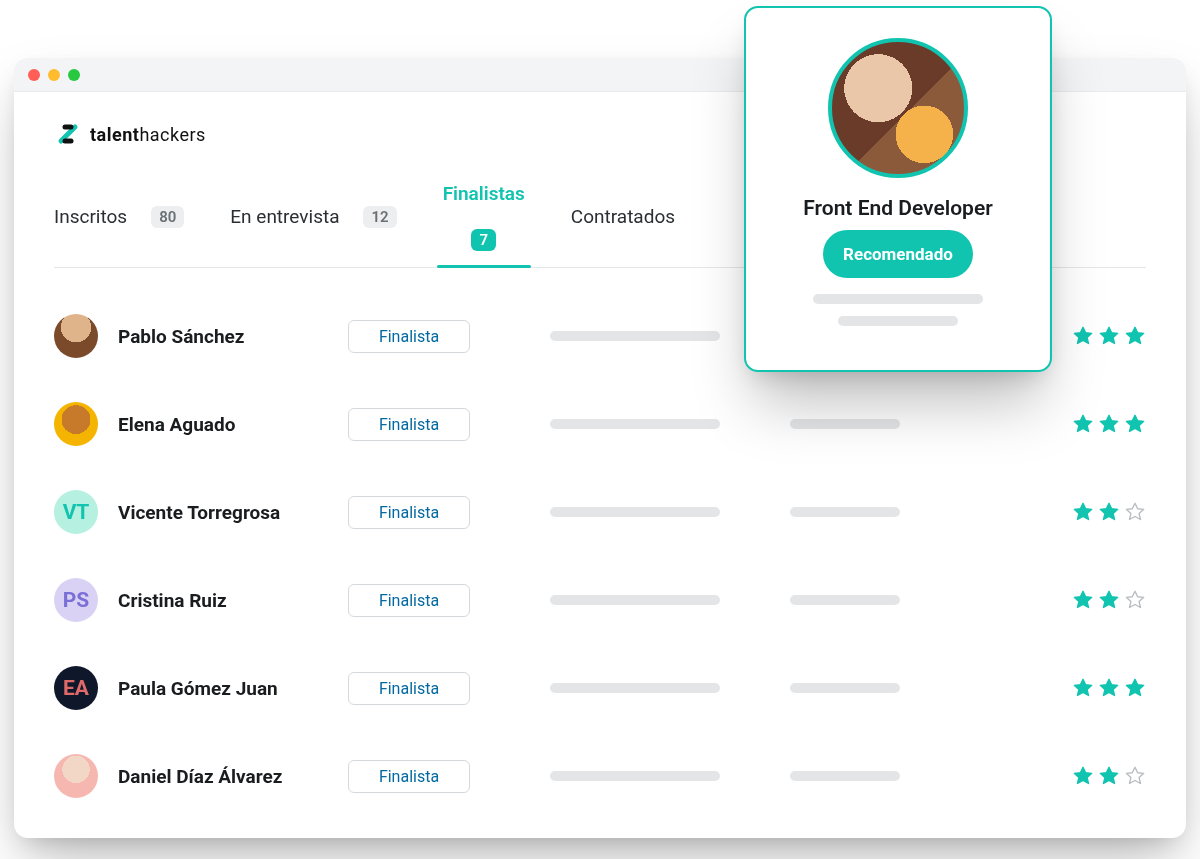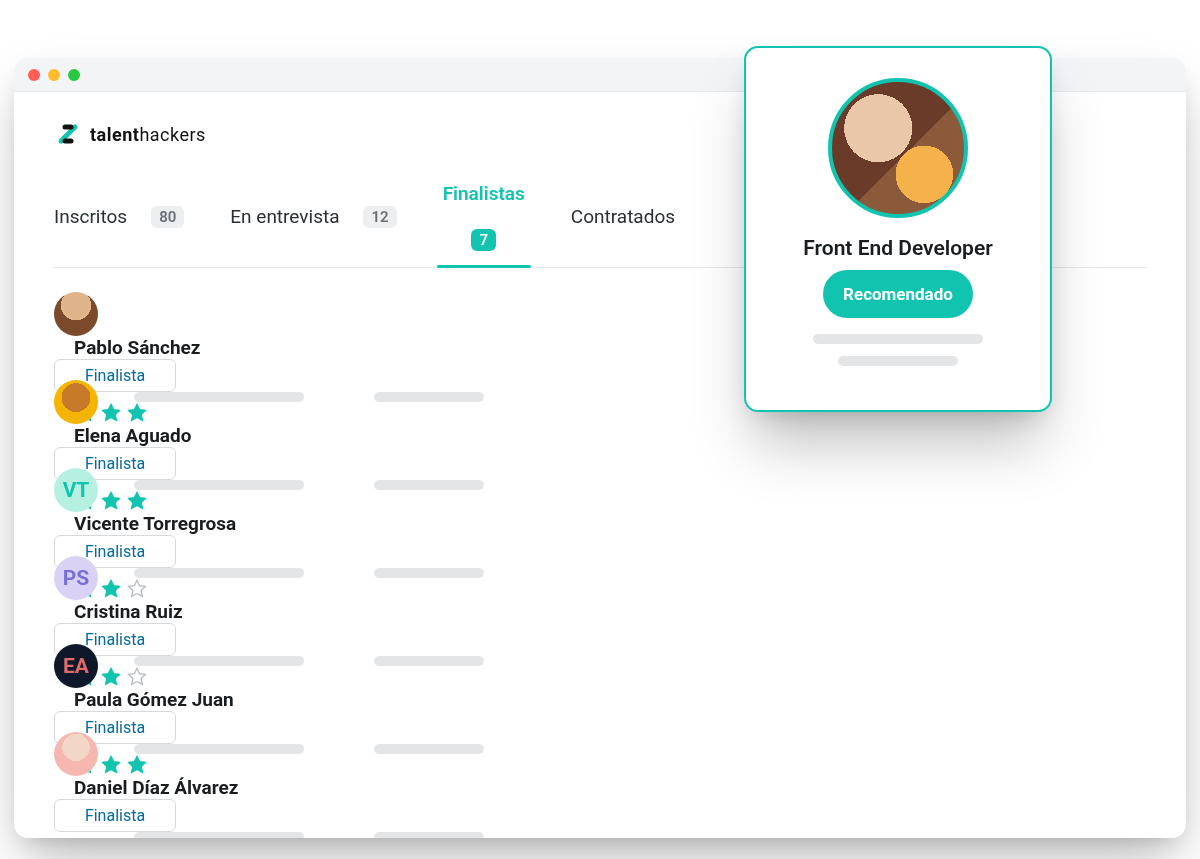--- a/index.html
+++ b/index.html
@@ -76,23 +76,22 @@
     border-radius: 6px;
     padding: 2px 8px;
     font-size: 15px;
     font-weight: 600;
   }
   .tab.active .tab-badge { background: #11c4b0; color: #fff; }
 
   .rows { margin-top: 24px; }
   .row {
     display: flex;
-    align-items: flex-start;
+    align-items: center;
     height: 88px;
-    flex-direction: column;
   }
   .avatar {
     width: 44px; height: 44px; border-radius: 50%;
     display: flex; align-items: center; justify-content: center;
     font-weight: 700; font-size: 21px; color: #fff;
     flex-shrink: 0;
     background-size: cover; background-position: center;
   }
   .name {
     margin-left: 20px;
@@ -126,21 +125,20 @@
     width: 308px;
     height: 366px;
     background: #fff;
     border: 2px solid #11c4b0;
     border-radius: 14px;
     box-shadow: 0 40px 60px -10px rgba(0,0,0,.25), 0 10px 25px -10px rgba(0,0,0,.2);
     display: flex;
     flex-direction: column;
     align-items: center;
     padding: 30px 24px 24px 24px;
-    margin-top: 40px;
   }
   .card-avatar {
     width: 140px; height: 140px; border-radius: 50%;
     border: 4px solid #11c4b0;
     background: radial-gradient(circle at 35% 35%, #e9c7a8 0 28%, transparent 28%),
                 radial-gradient(circle at 70% 70%, #f5b24a 0 22%, transparent 22%),
                 linear-gradient(135deg,#6b3b2a 0 55%,#8b5a3a 55% 100%);
     background-color:#d8b38f;
   }
   .card-role {

